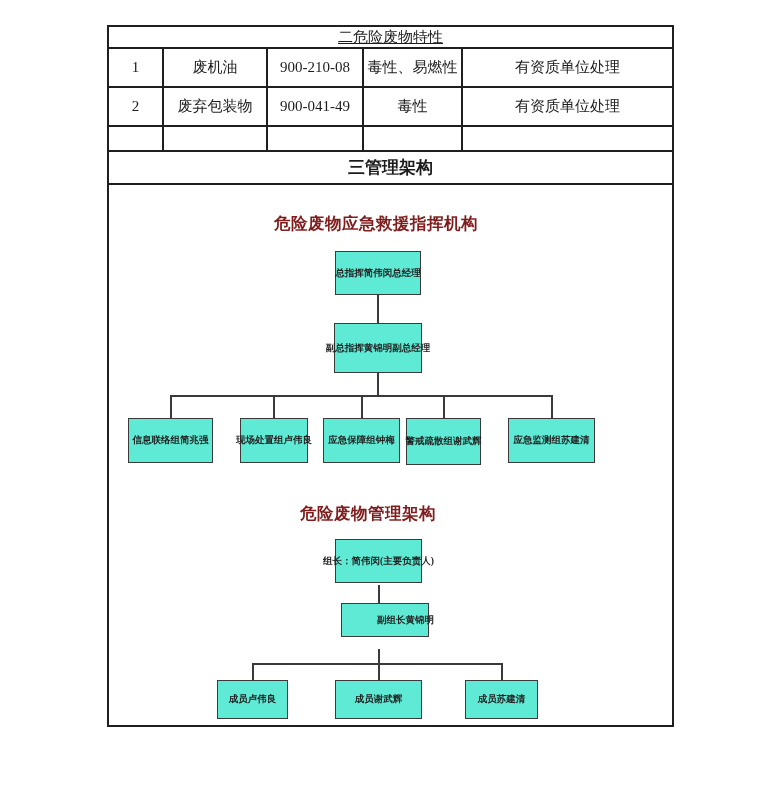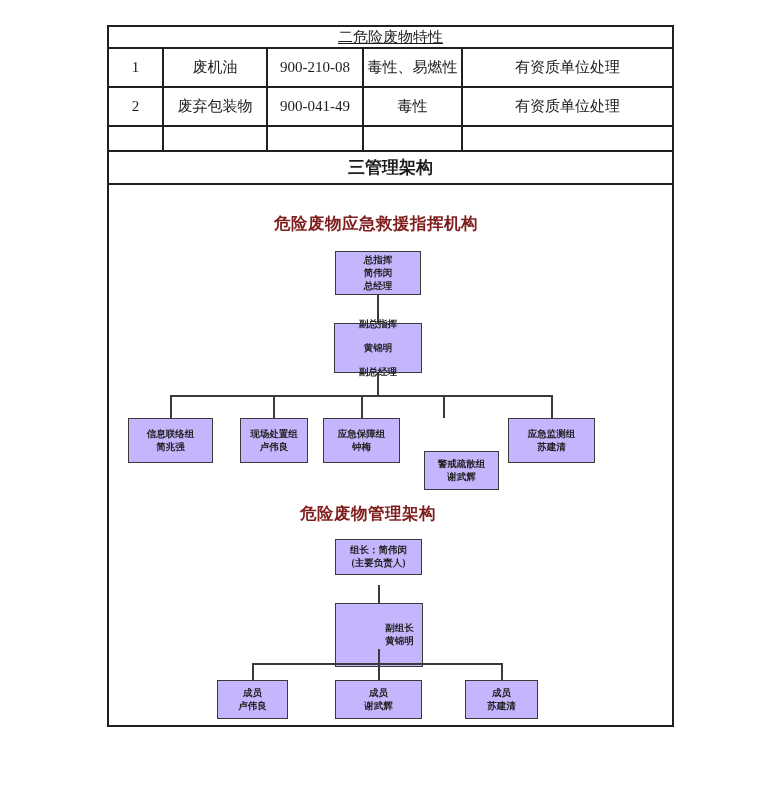--- a/index.html
+++ b/index.html
@@ -47,23 +47,23 @@
     letter-spacing: 0.5px;
     color: #7f1d1d;
     white-space: nowrap;
   }
   .chart-title-1 { left: 0; width: 534px; top: 28px; }
   .chart-title-2 { left: 0; width: 518px; top: 318px; }
 
   .obox {
     position: absolute;
     border: 1.5px solid #3a3a3a;
-    background: #c4b5fd;
+    background: #5eead4;
     display: flex;
-    flex-direction: column;
+    flex-direction: row;
     align-items: center;
     justify-content: center;
     text-align: center;
     font-weight: bold;
     font-size: 9.5px;
     line-height: 13px;
     color: #222;
     white-space: nowrap;
   }
   .vline { position: absolute; width: 1.5px; background: #3a3a3a; }
@@ -115,21 +115,21 @@
         <div class="chart-title chart-title-1">危险废物应急救援指挥机构</div>
 
         <div class="obox" style="left:226px; top:66px; width:86px; height:44px;">
           <div>总指挥</div>
           <div>简伟闵</div>
           <div>总经理</div>
         </div>
 
         <div class="vline" style="left:268px; top:110px; height:28px;"></div>
 
-        <div class="obox" style="left:225px; top:138px; width:88px; height:50px;gap:11px;">
+        <div class="obox" style="left:225px; top:138px; width:88px; height:50px;">
           <div>副总指挥</div>
           <div>黄锦明</div>
           <div>副总经理</div>
         </div>
 
         <div class="vline" style="left:268px; top:188px; height:22px;"></div>
         <div class="hline" style="left:61px; top:210px; width:382px;"></div>
         <div class="vline" style="left:61px;  top:210px; height:23px;"></div>
         <div class="vline" style="left:164px; top:210px; height:23px;"></div>
         <div class="vline" style="left:252px; top:210px; height:23px;"></div>
@@ -141,39 +141,39 @@
           <div>简兆强</div>
         </div>
         <div class="obox" style="left:131px; top:233px; width:68px; height:45px;font-family:Liberation Mono, monospace;">
           <div>现场处置组</div>
           <div>卢伟良</div>
         </div>
         <div class="obox" style="left:214px; top:233px; width:77px; height:45px;">
           <div>应急保障组</div>
           <div>钟梅</div>
         </div>
-        <div class="obox" style="left:315px; top:233px; width:75px; height:39px;margin-top:33px;">
+        <div class="obox" style="left:297px; top:233px; width:75px; height:47px;">
           <div>警戒疏散组</div>
           <div>谢武辉</div>
         </div>
         <div class="obox" style="left:399px; top:233px; width:87px; height:45px;">
           <div>应急监测组</div>
           <div>苏建清</div>
         </div>
 
         <div class="chart-title chart-title-2">危险废物管理架构</div>
 
-        <div class="obox" style="left:226px; top:354px; width:87px; height:36px;">
+        <div class="obox" style="left:226px; top:354px; width:87px; height:44px;">
           <div>组长：简伟闵</div>
           <div>(主要负责人)</div>
         </div>
 
         <div class="vline" style="left:269px; top:400px; height:18px;"></div>
 
-        <div class="obox" style="left:226px; top:418px; width:88px; height:64px;padding-left:41px;">
+        <div class="obox" style="left:232px; top:418px; width:88px; height:34px;padding-left:41px;">
           <div>副组长</div>
           <div>黄锦明</div>
         </div>
 
         <div class="vline" style="left:269px; top:464px; height:14px;"></div>
         <div class="hline" style="left:143px; top:478px; width:250px;"></div>
         <div class="vline" style="left:143px; top:478px; height:17px;"></div>
         <div class="vline" style="left:269px; top:478px; height:17px;"></div>
         <div class="vline" style="left:392px; top:478px; height:17px;"></div>
 

